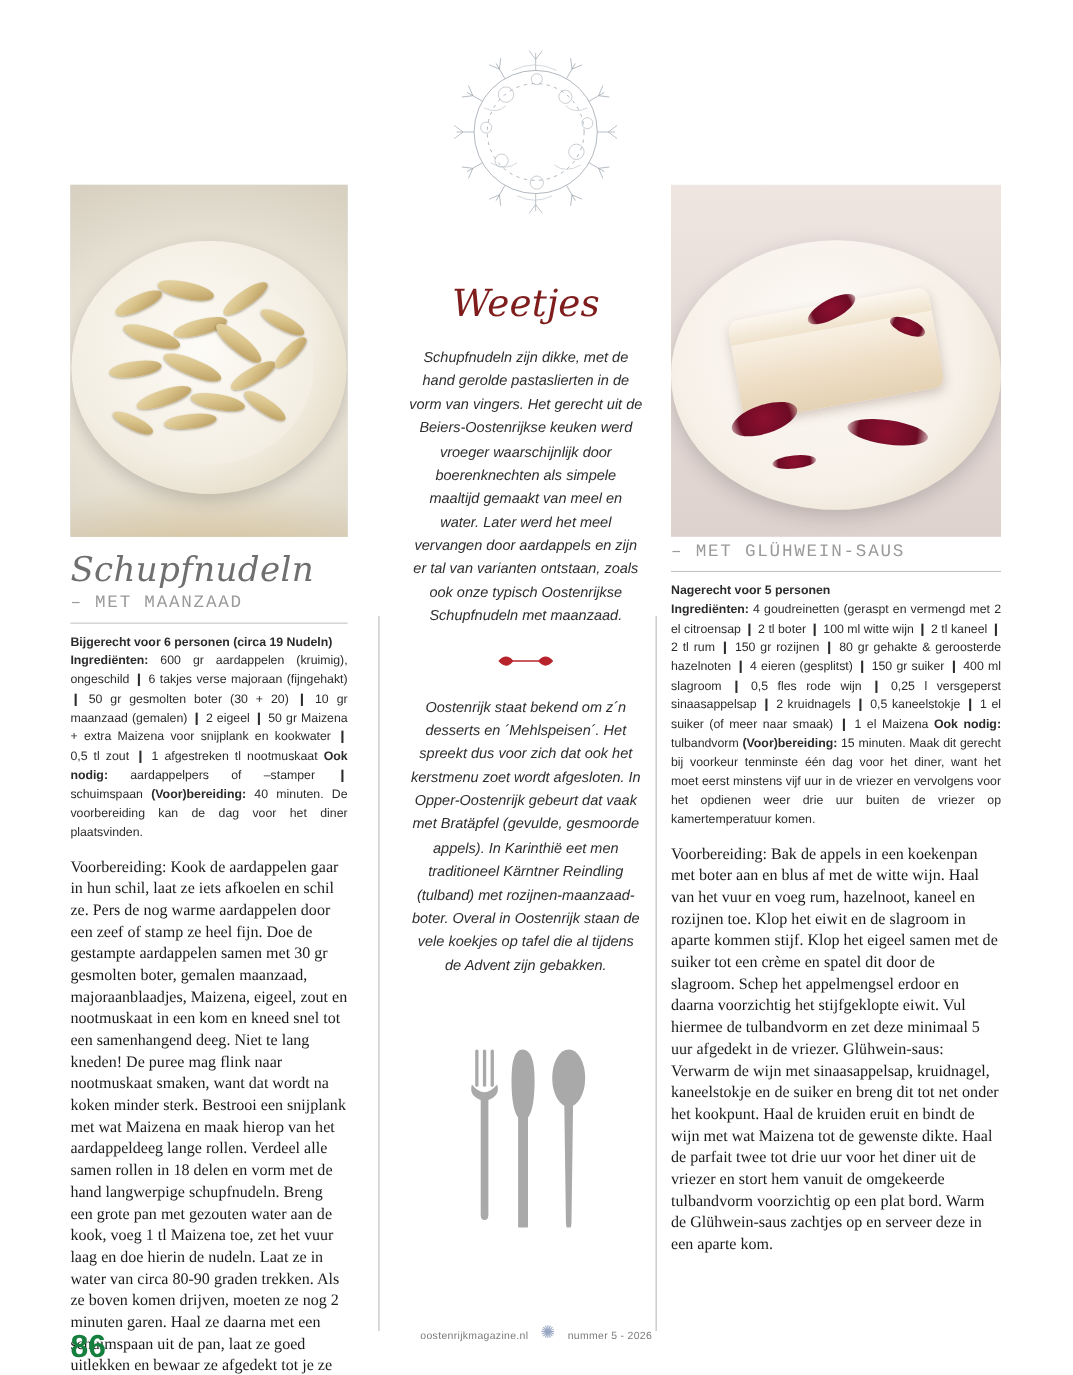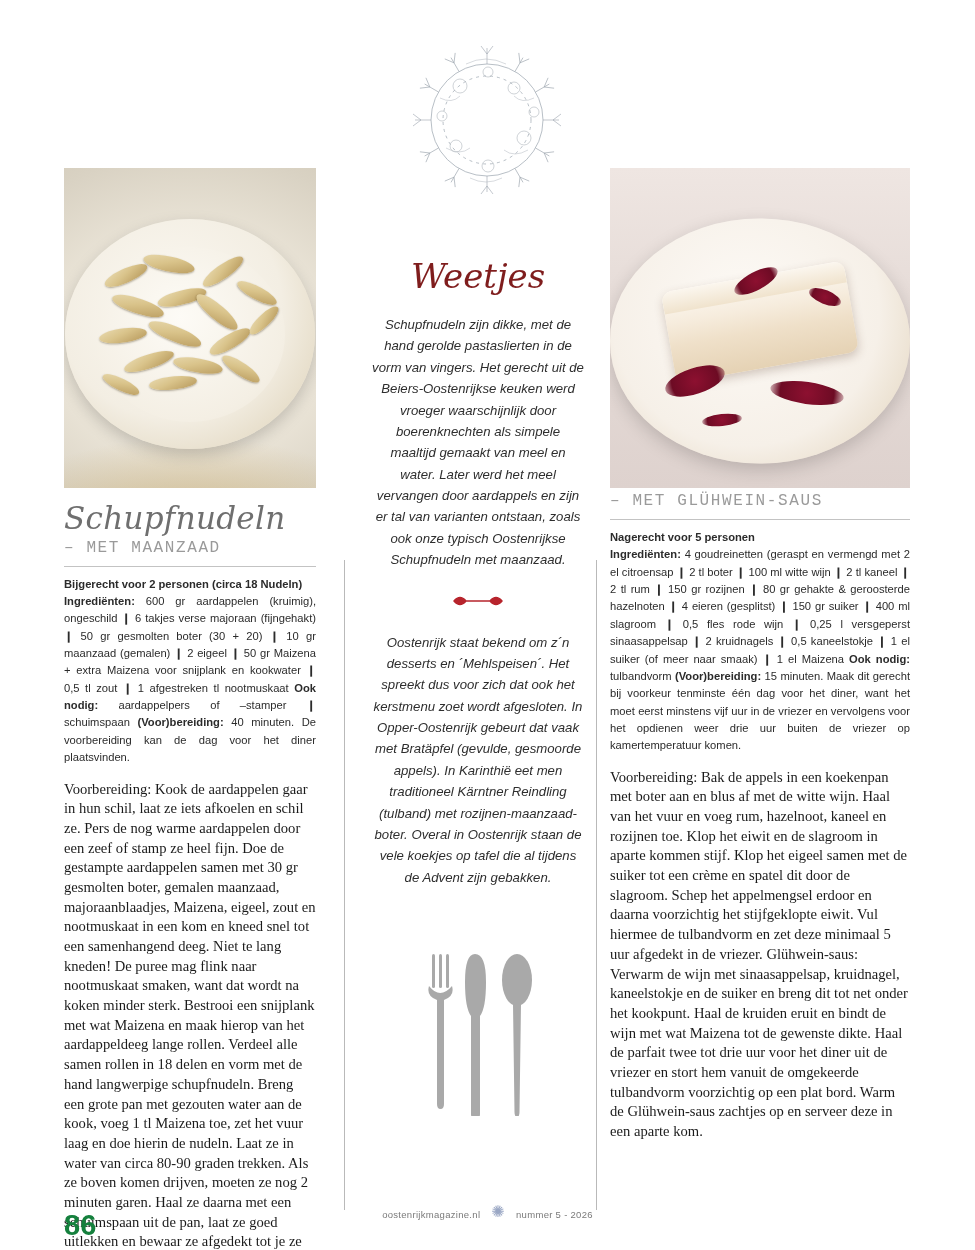--- a/index.html
+++ b/index.html
@@ -324,21 +324,21 @@
         <div class="noodle" style="left:6px;  top:128px; width:40px; height:12px; transform:rotate(26deg)"></div>
         <div class="noodle" style="left:150px;top:64px;  width:38px; height:12px; transform:rotate(-44deg)"></div>
       </div>
     </div>
 
     <h2 class="recipe-title">Schupfnudeln</h2>
     <div class="recipe-sub">– MET MAANZAAD</div>
     <div class="title-divider"></div>
 
     <div class="ingredients">
-      <b>Bijgerecht voor 2 personen (circa 18 Nudeln)</b><br>
+      <b>Bijgerecht voor 6 personen (circa 19 Nudeln)</b><br>
       <b>Ingrediënten:</b><span> 600 gr aardappelen (kruimig), ongeschild ❙ 6 takjes verse majoraan (fijngehakt) ❙ 50 gr gesmolten boter (30 + 20) ❙ 10 gr maanzaad (gemalen) ❙ 2 eigeel ❙ 50 gr Maizena + extra Maizena voor snijplank en kookwater ❙ 0,5 tl zout ❙ 1 afgestreken tl nootmuskaat </span><b>Ook nodig:</b><span> aardappelpers of –stamper ❙ schuimspaan </span><b>(Voor)bereiding:</b><span> 40 minuten. De voorbereiding kan de dag voor het diner plaatsvinden.</span>
     </div>
 
     <div class="body-text">
       <b>Voorbereiding:</b><span> Kook de aardappelen gaar in hun schil, laat ze iets afkoelen en schil ze. Pers de nog warme aardappelen door een zeef of stamp ze heel fijn. Doe de gestampte aardappelen samen met 30 gr gesmolten boter, gemalen maanzaad, majoraanblaadjes, Maizena, eigeel, zout en nootmuskaat in een kom en kneed snel tot een samenhangend deeg. Niet te lang kneden! De puree mag flink naar nootmuskaat smaken, want dat wordt na koken minder sterk. Bestrooi een snijplank met wat Maizena en maak hierop van het aardappeldeeg lange rollen. Verdeel alle samen rollen in 18 delen en vorm met de hand langwerpige schupfnudeln. Breng een grote pan met gezouten water aan de kook, voeg 1 tl Maizena toe, zet het vuur laag en doe hierin de nudeln. Laat ze in water van circa 80-90 graden trekken. Als ze boven komen drijven, moeten ze nog 2 minuten garen. Haal ze daarna met een schuimspaan uit de pan, laat ze goed uitlekken en bewaar ze afgedekt tot je ze opdient.</span><br>
       
     </div>
   </div>
 
   <div class="col col-mid">

